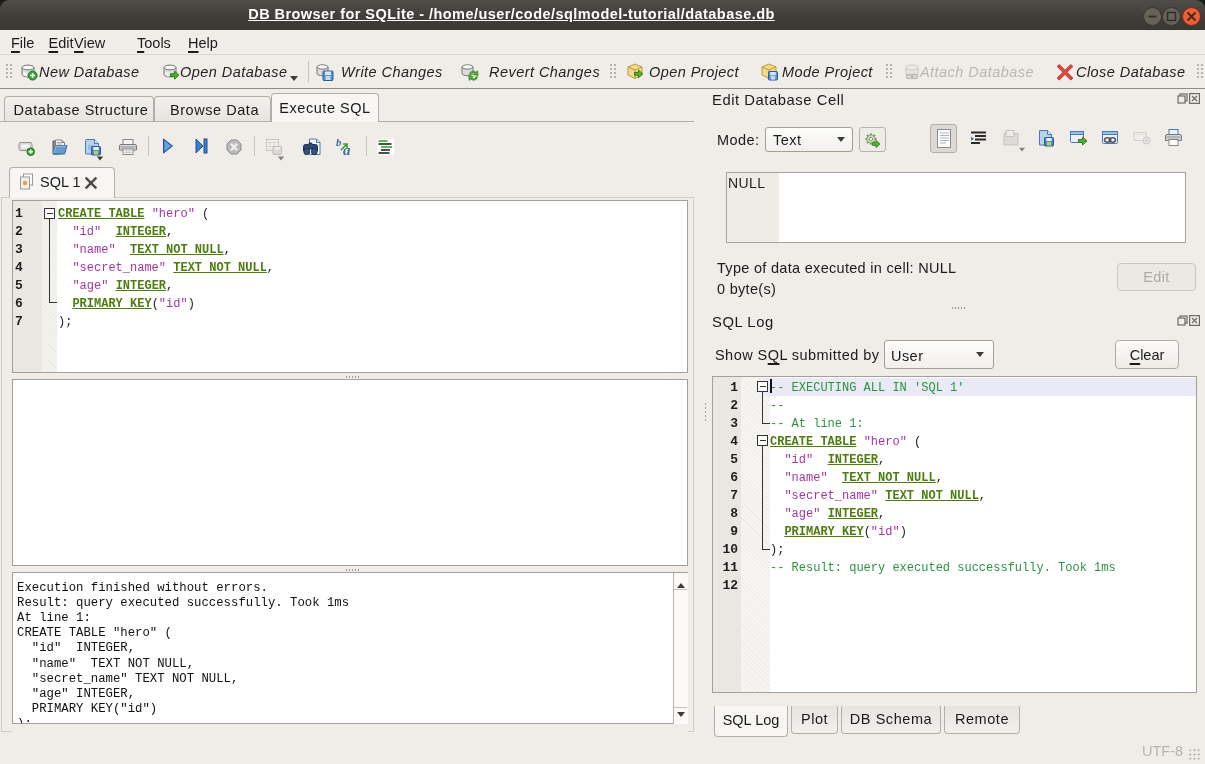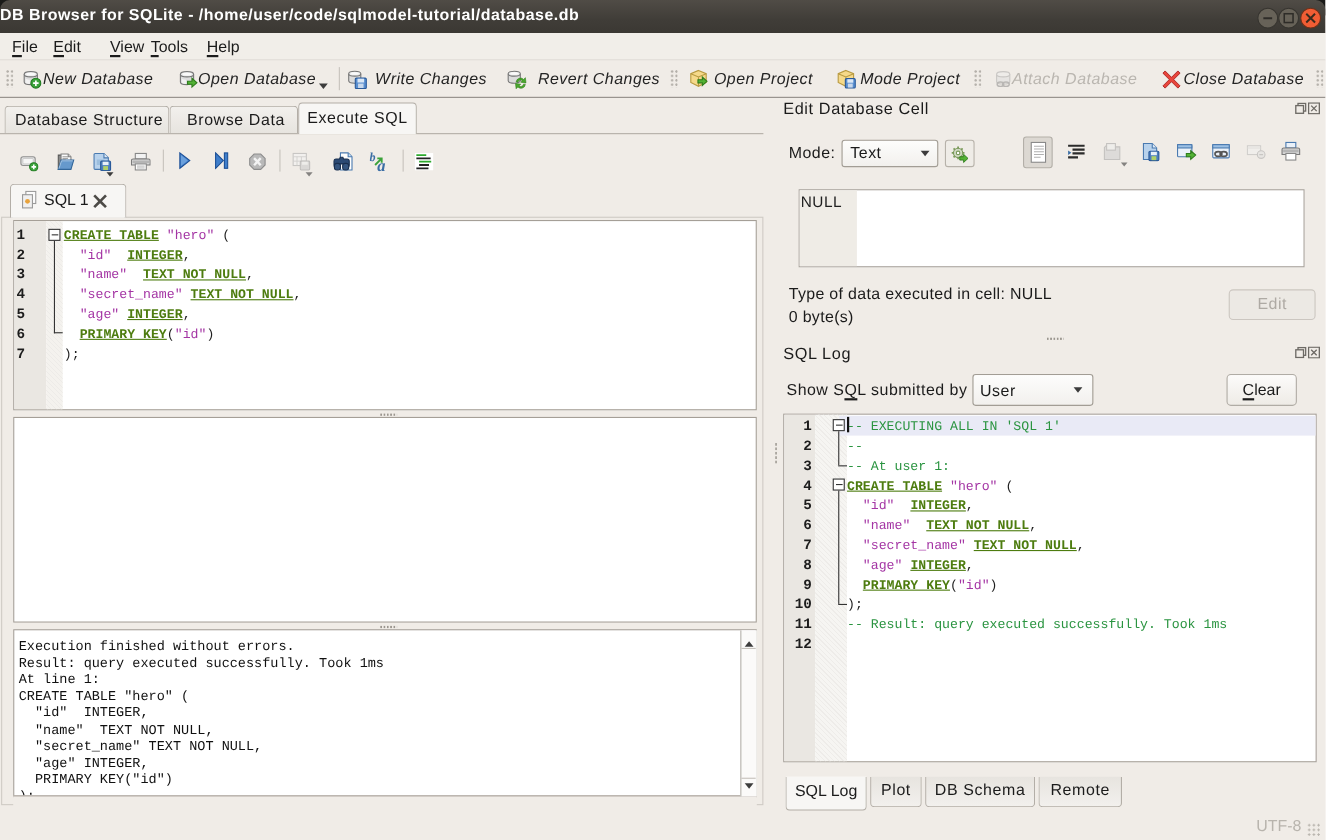--- a/index.html
+++ b/index.html
@@ -4,22 +4,22 @@
 <style>
   html,body{margin:0;padding:0;}
   body{width:1205px;height:764px;overflow:hidden;background:#fff;
        font-family:"Liberation Sans",sans-serif;}
   .abs{position:absolute;}
   #win{position:relative;width:1205px;height:764px;background:#f0ece7;}
   
   #titlebar{left:0;top:0;width:1205px;height:30px;
     background:linear-gradient(#504c46,#403d38 60%,#3b3833);
     border-radius:9px 9px 0 0;}
-  #title{left:0;top:6px;width:1023px;text-align:left;color:#fff;
-    font-size:14.5px;font-weight:bold;letter-spacing:0.45px;}
+  #title{left:0;top:6px;width:1023px;text-align:center;color:#fff;
+    font-size:14.5px;font-weight:bold;letter-spacing:0.45px;text-decoration:underline;}
   .wbtn{top:6.5px;width:17px;height:17px;border-radius:50%;}
   
   #menubar{left:0;top:30px;width:1205px;height:24px;background:#f1eee9;
     border-bottom:1px solid #dbd7d2;}
   .menu{top:34.5px;font-size:14.5px;color:#1b1b1b;}
   .mn{text-decoration:underline;text-decoration-thickness:2px;text-underline-offset:2.5px;}
   
   #toolbar{left:0;top:55px;width:1205px;height:33px;background:#f0ece7;
     border-bottom:1px solid #8f8b85;}
   .tblabel{top:63.5px;font-size:14.5px;color:#242424;letter-spacing:0.45px;font-style:italic;}
@@ -68,21 +68,21 @@
         <rect x="4.5" y="4.5" width="8" height="8" fill="none" stroke="#2e2c28" stroke-width="1.4"></rect>
       </svg></div>
   <div class="abs wbtn" style="left:1181.5px;background:#f15d34;border:1px solid #6e3018;">
     <svg width="17" height="17" viewBox="0 0 17 17">
         <path d="M4.5 4.5 L12.5 12.5 M12.5 4.5 L4.5 12.5" stroke="#3c2a1c" stroke-width="1.8"></path>
       </svg></div>
 
   <div id="menubar" class="abs"></div>
   <div class="abs menu" style="left:11px;"><span class="mn">F</span>ile</div>
   <div class="abs menu" style="left:48.5px;"><span class="mn">E</span>dit</div>
-  <div class="abs menu" style="left:100px;"><span class="mn">V</span>iew</div>
+  <div class="abs menu" style="left:74px;"><span class="mn">V</span>iew</div>
   <div class="abs menu" style="left:137px;"><span class="mn">T</span>ools</div>
   <div class="abs menu" style="left:188px;"><span class="mn">H</span>elp</div>
 
   <div id="toolbar" class="abs"></div>
   <div class="abs handle" style="left:5px;"></div>
   <svg class="abs" style="left:20px;top:63px;" width="18" height="18" viewBox="0 0 18 18">
     <path d="M2 4.5 L2 11.5 A6 2.4 0 0 0 14 11.5 L14 4.5" fill="#dcdcdc" stroke="#777"></path>
     <path d="M3.2 8 a4.8 1.8 0 0 0 4 1.6 l0 3.8 a4.8 1.9 0 0 1 -4 -1.9 z" fill="#f4f4f4" opacity="0.9"></path>
     <ellipse cx="8" cy="4.5" rx="6" ry="2.4" fill="#ececec" stroke="#777"></ellipse>
     <ellipse cx="8" cy="4.3" rx="4" ry="1.3" fill="#fafafa"></ellipse>
@@ -387,21 +387,21 @@
        background:linear-gradient(#fcfbfa,#eeebe6);border:1px solid #b0aca5;color:#1b1b1b;"><span class="mn">C</span>lear</div>
 
   <div class="abs pane" style="left:712px;top:376px;width:485px;height:317px;"></div>
   <div class="abs" style="left:713px;top:377px;width:28px;height:315px;background:#eae7e2;"></div>
   <div class="abs" style="left:741px;top:377px;width:29px;height:315px;background:#f6f5f2;
        background-image:repeating-linear-gradient(45deg,#eeece9 0 0.8px,transparent 0.8px 3px);"></div>
   <div class="abs" style="left:763px;top:377.5px;width:433px;height:18px;background:#e9eaf6;"></div>
   <div class="abs lnum" style="left:707px;top:379px;width:31px;text-align:right;">1<br>2<br>3<br>4<br>5<br>6<br>7<br>8<br>9<br>10<br>11<br>12</div>
   <pre class="abs" style="left:770px;top:379px;font-size:12px;line-height:18px;color:#1e1e1e;"><span class="cm">-- EXECUTING ALL IN 'SQL 1'</span>
 <span class="cm">--</span>
-<span class="cm">-- At user 1:</span>
+<span class="cm">-- At line 1:</span>
 <span class="kw">CREATE TABLE</span> <span class="str">"hero"</span> (
   <span class="str">"id"</span>  <span class="kw">INTEGER</span>,
   <span class="str">"name"</span>  <span class="kw">TEXT NOT NULL</span>,
   <span class="str">"secret_name"</span> <span class="kw">TEXT NOT NULL</span>,
   <span class="str">"age"</span> <span class="kw">INTEGER</span>,
   <span class="kw">PRIMARY KEY</span>(<span class="str">"id"</span>)
 );
 <span class="cm">-- Result: query executed successfully. Took 1ms</span></pre>
 
   <div class="abs" style="left:757px;top:381px;width:11px;height:11px;box-sizing:border-box;border:1px solid #333;background:#fff;"></div>

